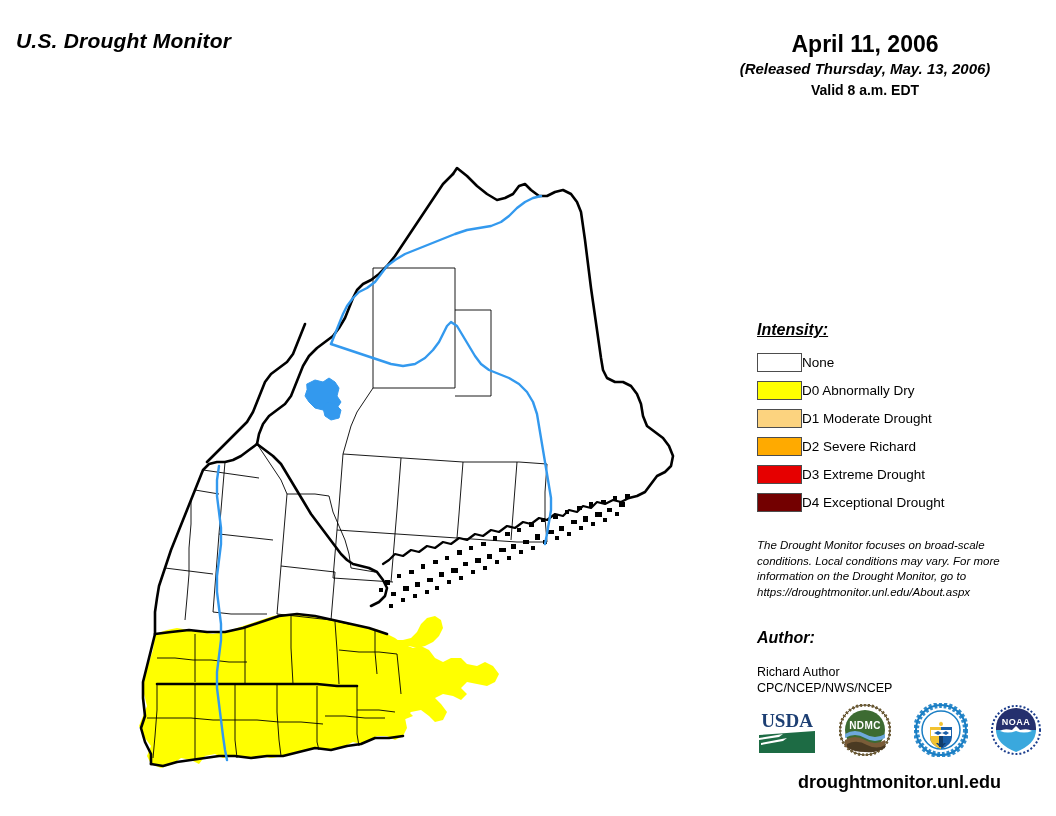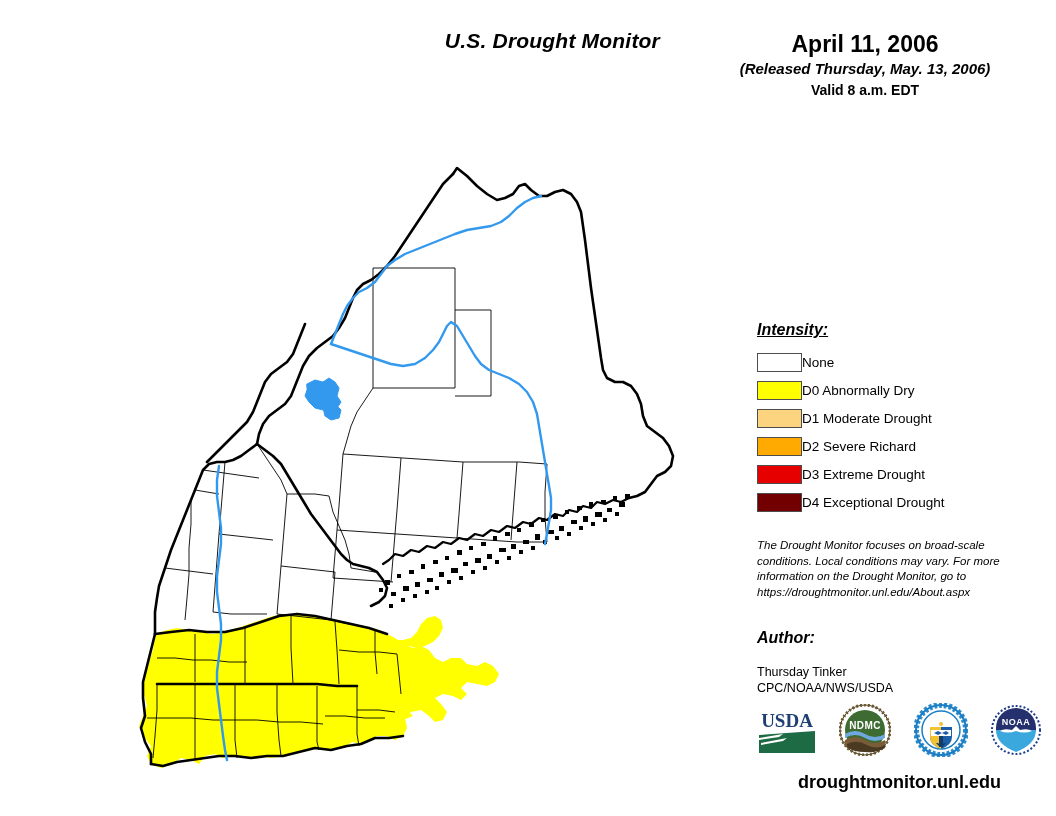--- a/index.html
+++ b/index.html
@@ -13,24 +13,24 @@
     height: 816px;
     position: relative;
     overflow: hidden;
     font-family: "Liberation Sans", sans-serif;
     color: #000000;
   }
 
   
   #header-left {
     position: absolute;
-    left: 0;
+    left: 16px;
     top: 28px;
     width: 660px;
-    text-align: right;
+    text-align: left;
   }
   #subtitle-dm {
     font-size: 21px;
     font-style: italic;
     font-weight: bold;
     letter-spacing: 0.2px;
     line-height: 26px;
     margin: 0 0 2px 0;
   }
   #main-title {
@@ -447,22 +447,22 @@
   <div class="legend-row">
     <div class="legend-swatch" style="background:#730000"></div>
     <div class="legend-label">D4 Exceptional Drought</div>
   </div>
 </div>
 
 <div id="disclaimer">The Drought Monitor focuses on broad-scale conditions. Local conditions may vary. For more information on the Drought Monitor, go to https://droughtmonitor.unl.edu/About.aspx</div>
 
 <div id="author-block">
   <div id="author-title">Author:</div>
-  <div class="author-line">Thursday Tinker</div>
-  <div class="author-line">CPC/NOAA/NWS/USDA</div>
+  <div class="author-line">Richard Author</div>
+  <div class="author-line">CPC/NCEP/NWS/NCEP</div>
 </div>
 
 <div id="logos">
 
   <div class="logo">
     <svg width="60" height="50" viewBox="0 0 60 50" xmlns="http://www.w3.org/2000/svg">
       <rect x="0" y="0" width="60" height="50" fill="#ffffff"></rect>
       <text x="30" y="22" font-family="Liberation Serif, serif" font-size="19" font-weight="bold" fill="#1d3f73" text-anchor="middle">USDA</text>
       <path d="M 2,30 L 58,26 L 58,48 L 2,48 Z" fill="#1d6b44"></path>
       <path d="M 2,33 L 26,29 L 22,32 L 2,35 Z" fill="#ffffff"></path>

